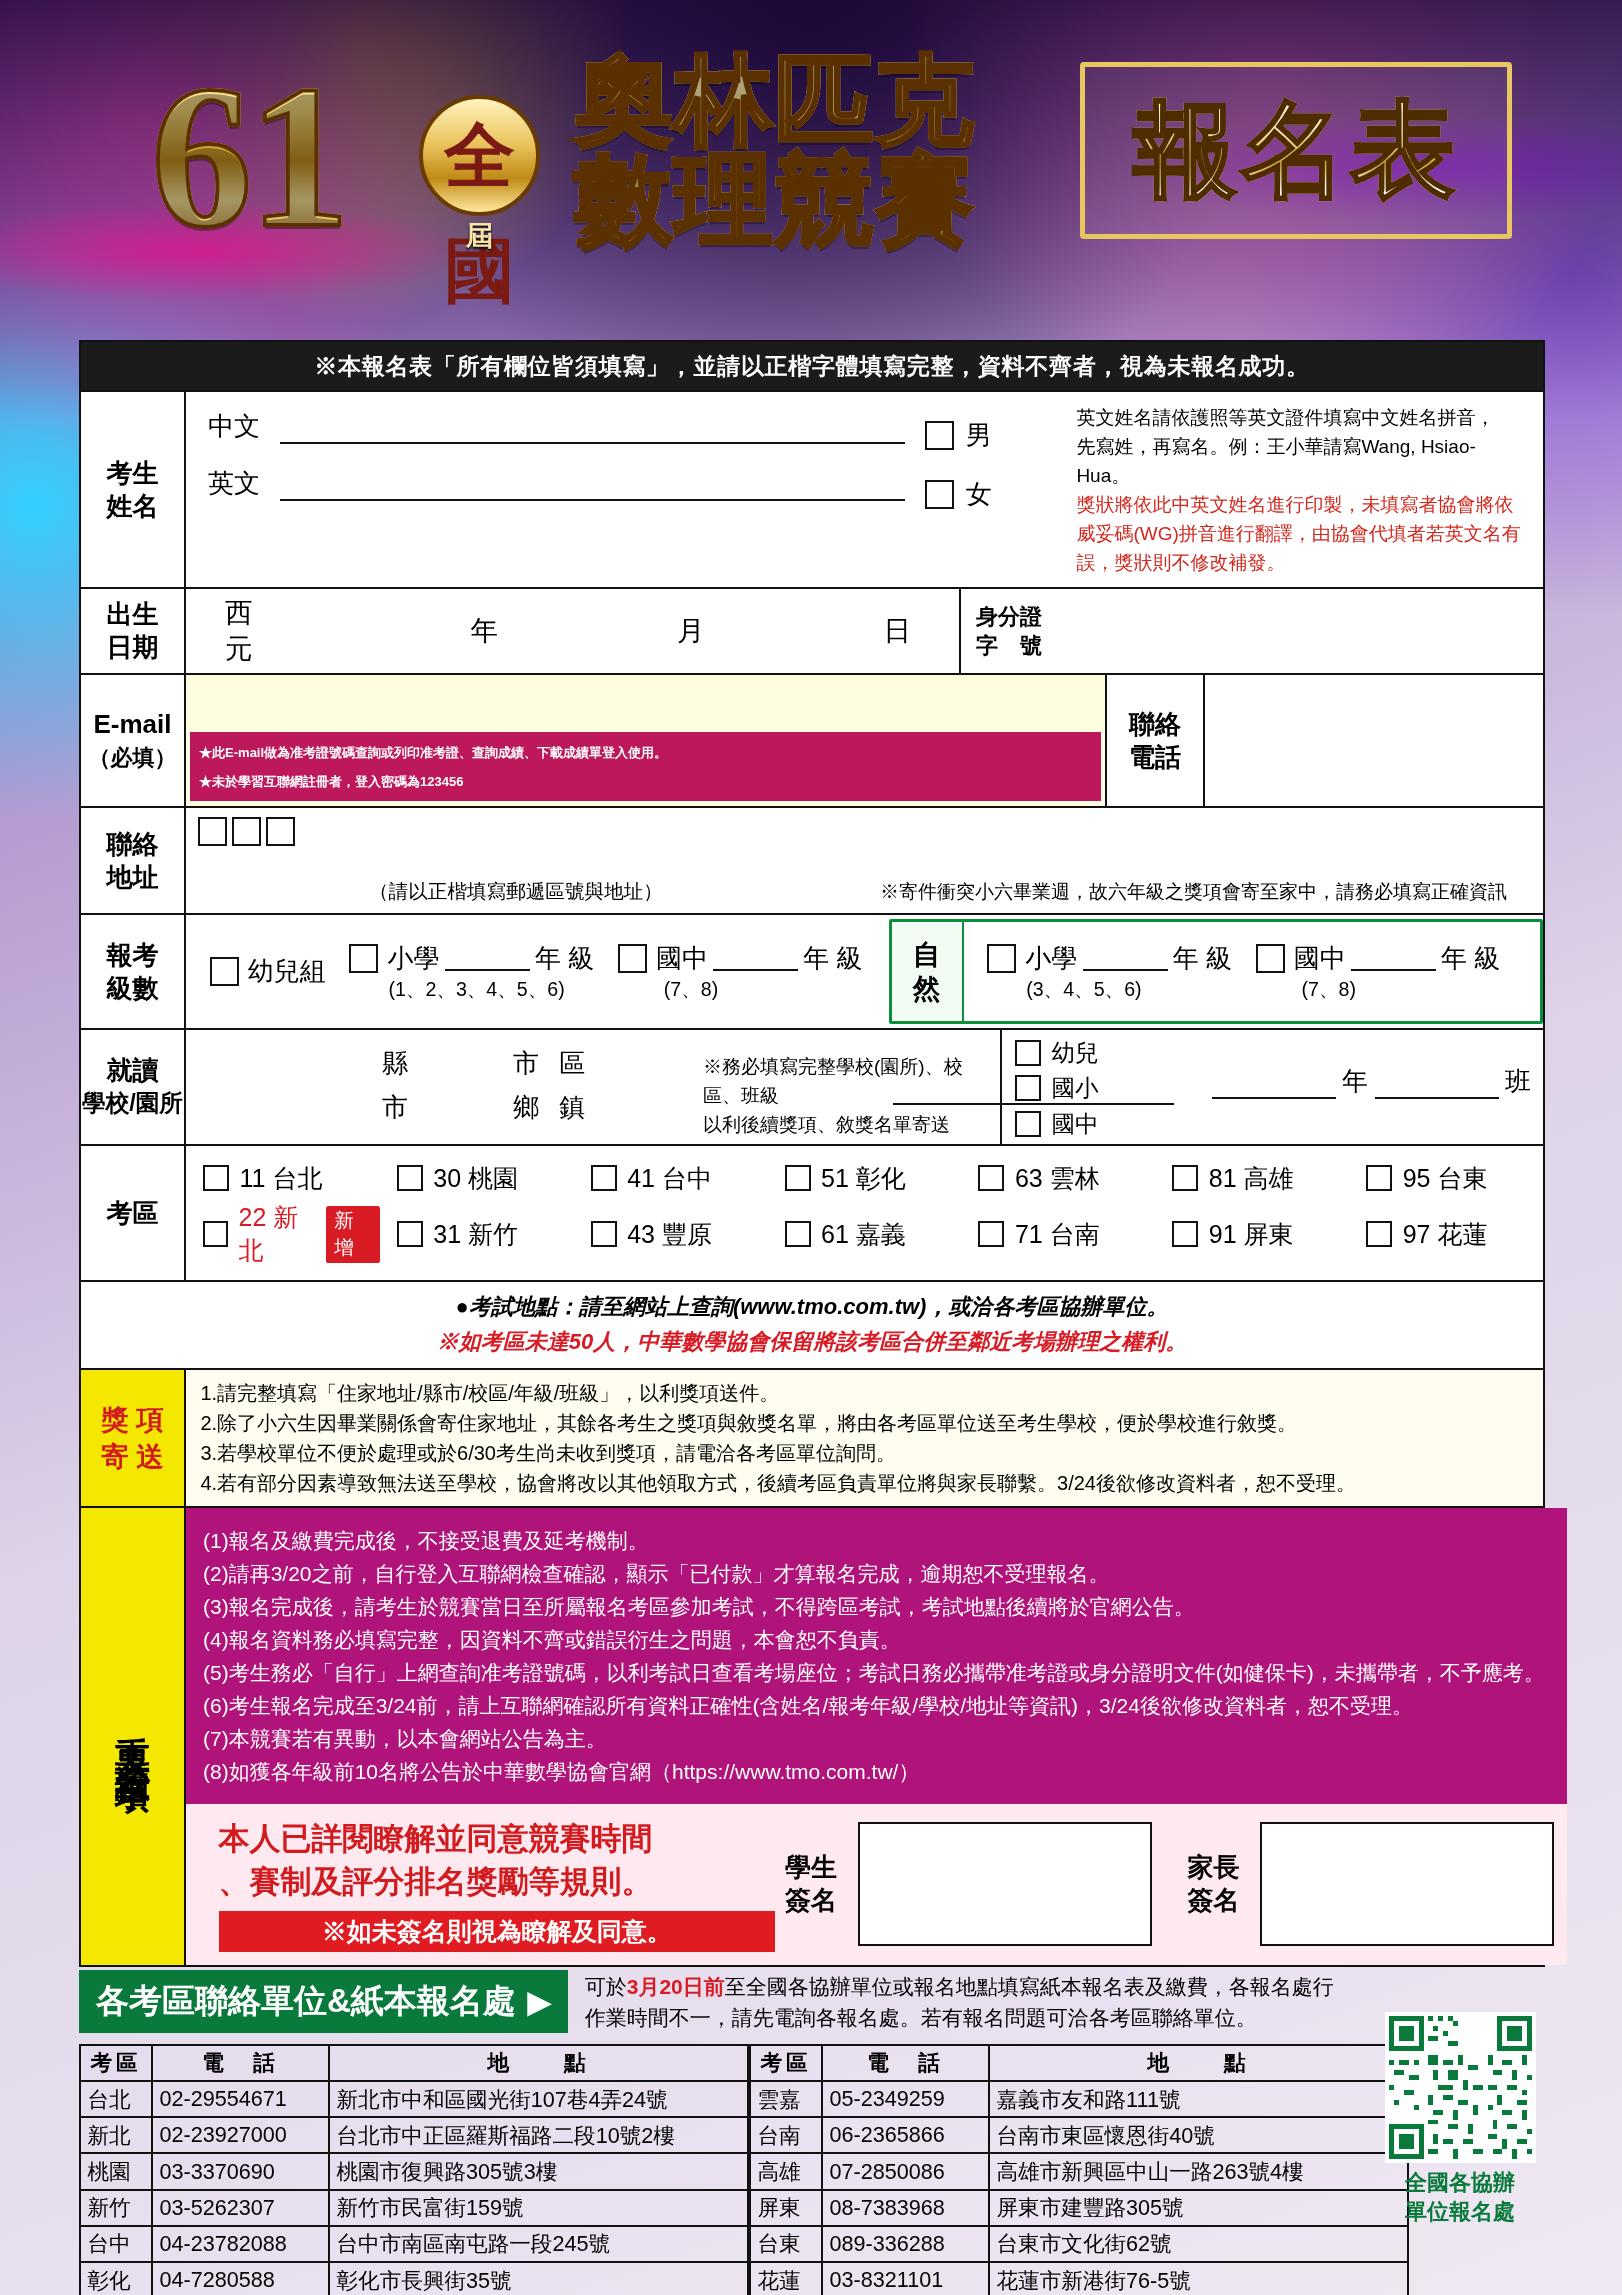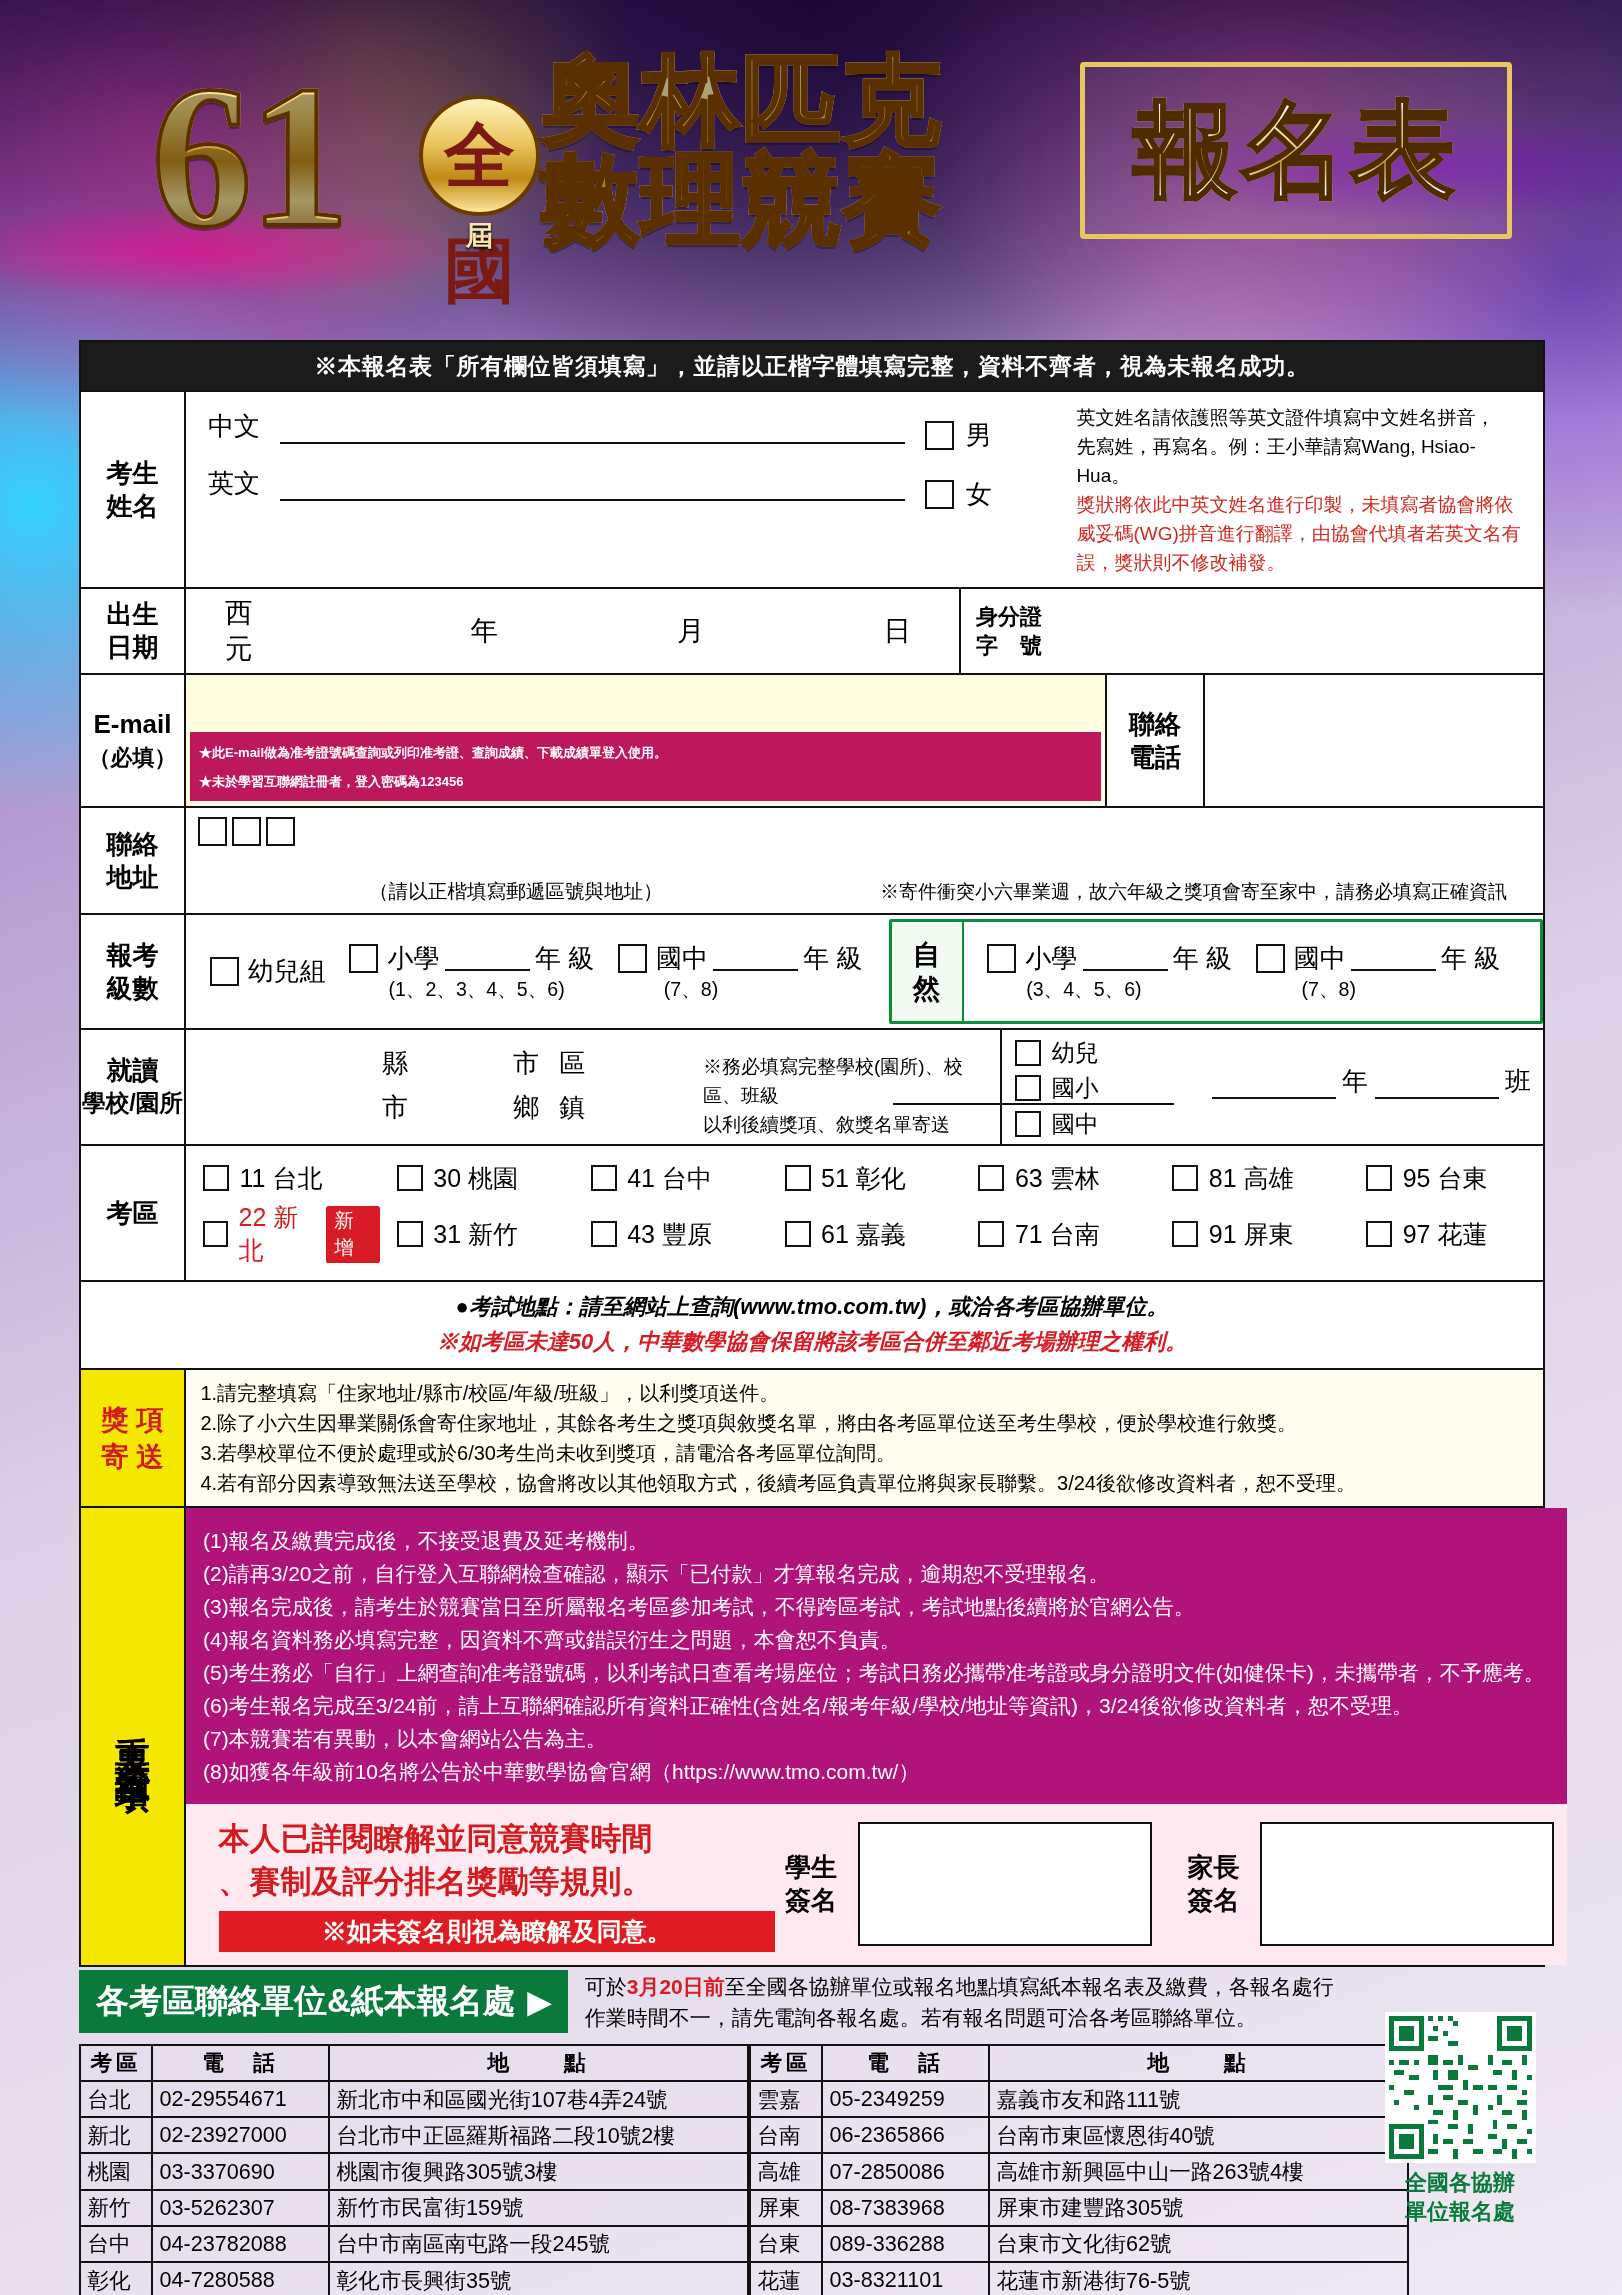--- a/index.html
+++ b/index.html
@@ -51,21 +51,21 @@
     border:4.6px solid #6a3b00;
     color:#7a1a12; font-weight:bold; font-size:71px; line-height:115px; text-align:center;
     font-family:"Liberation Serif", serif;
   }
   .roundword small{
     position:absolute; left:0; bottom:-37px; width:100%;
     font-size:27.5px; line-height:27.5px; color:#f7e6a8; -webkit-text-stroke:0;
     text-shadow:0 2px 2.6px #000;
   }
   .title-main {
-    position:absolute; left:541px; top:26px;
+    position:absolute; left:574px; top:26px;
     font-family:"Liberation Serif", serif; font-weight:bold;
     font-size:98px; line-height:99px; letter-spacing:2.6px;
     background: linear-gradient(180deg,#fffbe0 0%,#f4dd8a 30%,#c9941f 58%,#ffeaa5 78%,#b87c16 100%);
     -webkit-background-clip:text; background-clip:text; color:transparent;
     -webkit-text-stroke: 3.3px #5a3000;
     text-shadow: 0 3.9px 0 rgba(0,0,0,.3);
   }
   .title-box {
     position:absolute; left:1080px; top:36px; width:432px; height:177px;
     border:5.9px solid #e8c660; border-radius:3.9px;

